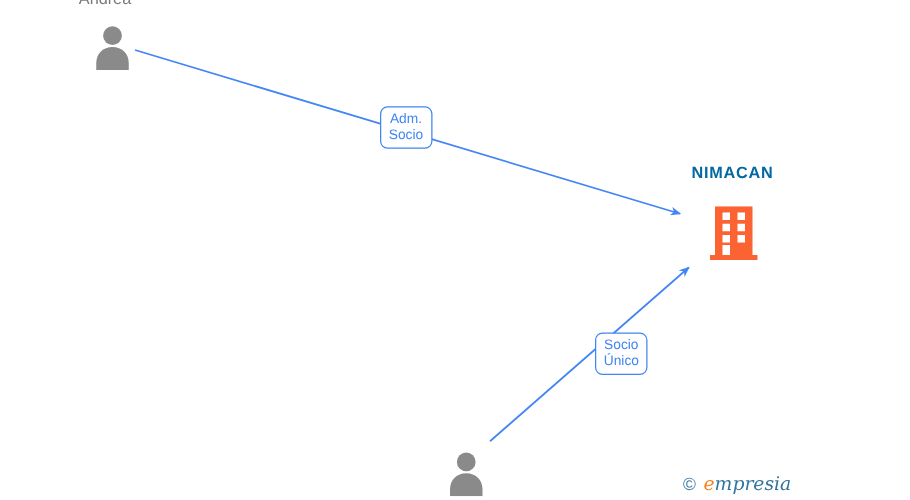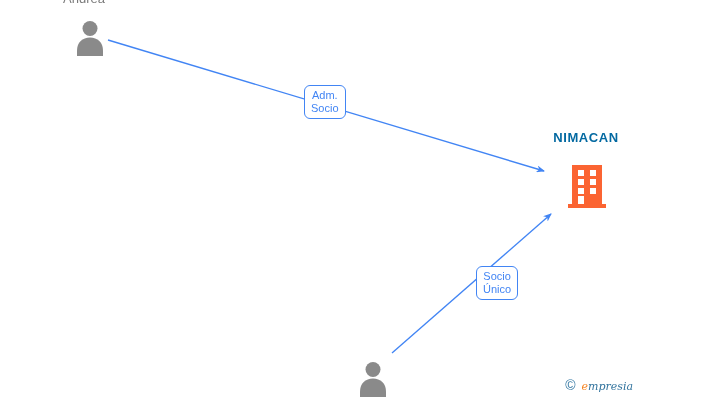--- a/index.html
+++ b/index.html
@@ -26,21 +26,21 @@
     background:#ffffff;border:1px solid #4285F4;border-radius:6px;
     color:#4285F4;font-size:11px;line-height:13px;text-align:center;
     padding:3px 6px;white-space:nowrap;cursor:pointer;
   }
   
   .watermark{
     right:3px;bottom:3px;display:flex;align-items:baseline;gap:6px;
     cursor:pointer;
   }
   .watermark .copy{color:#3679A4;font-size:14px;font-family:"Liberation Sans",sans-serif;}
-  .watermark .brand{font-family:"DejaVu Serif",serif;font-style:italic;font-size:11px;line-height:20px;}
+  .watermark .brand{font-family:"DejaVu Serif",serif;font-style:italic;font-size:15px;line-height:20px;}
   .watermark .e{color:#F5821F;}
   .watermark .rest{color:#33749E;}
   .node{cursor:pointer;}
 </style>
 </head>
 <body>
 
 <div id="canvas">
 
   <svg id="edges" viewBox="0 0 728 400" xmlns="http://www.w3.org/2000/svg">

